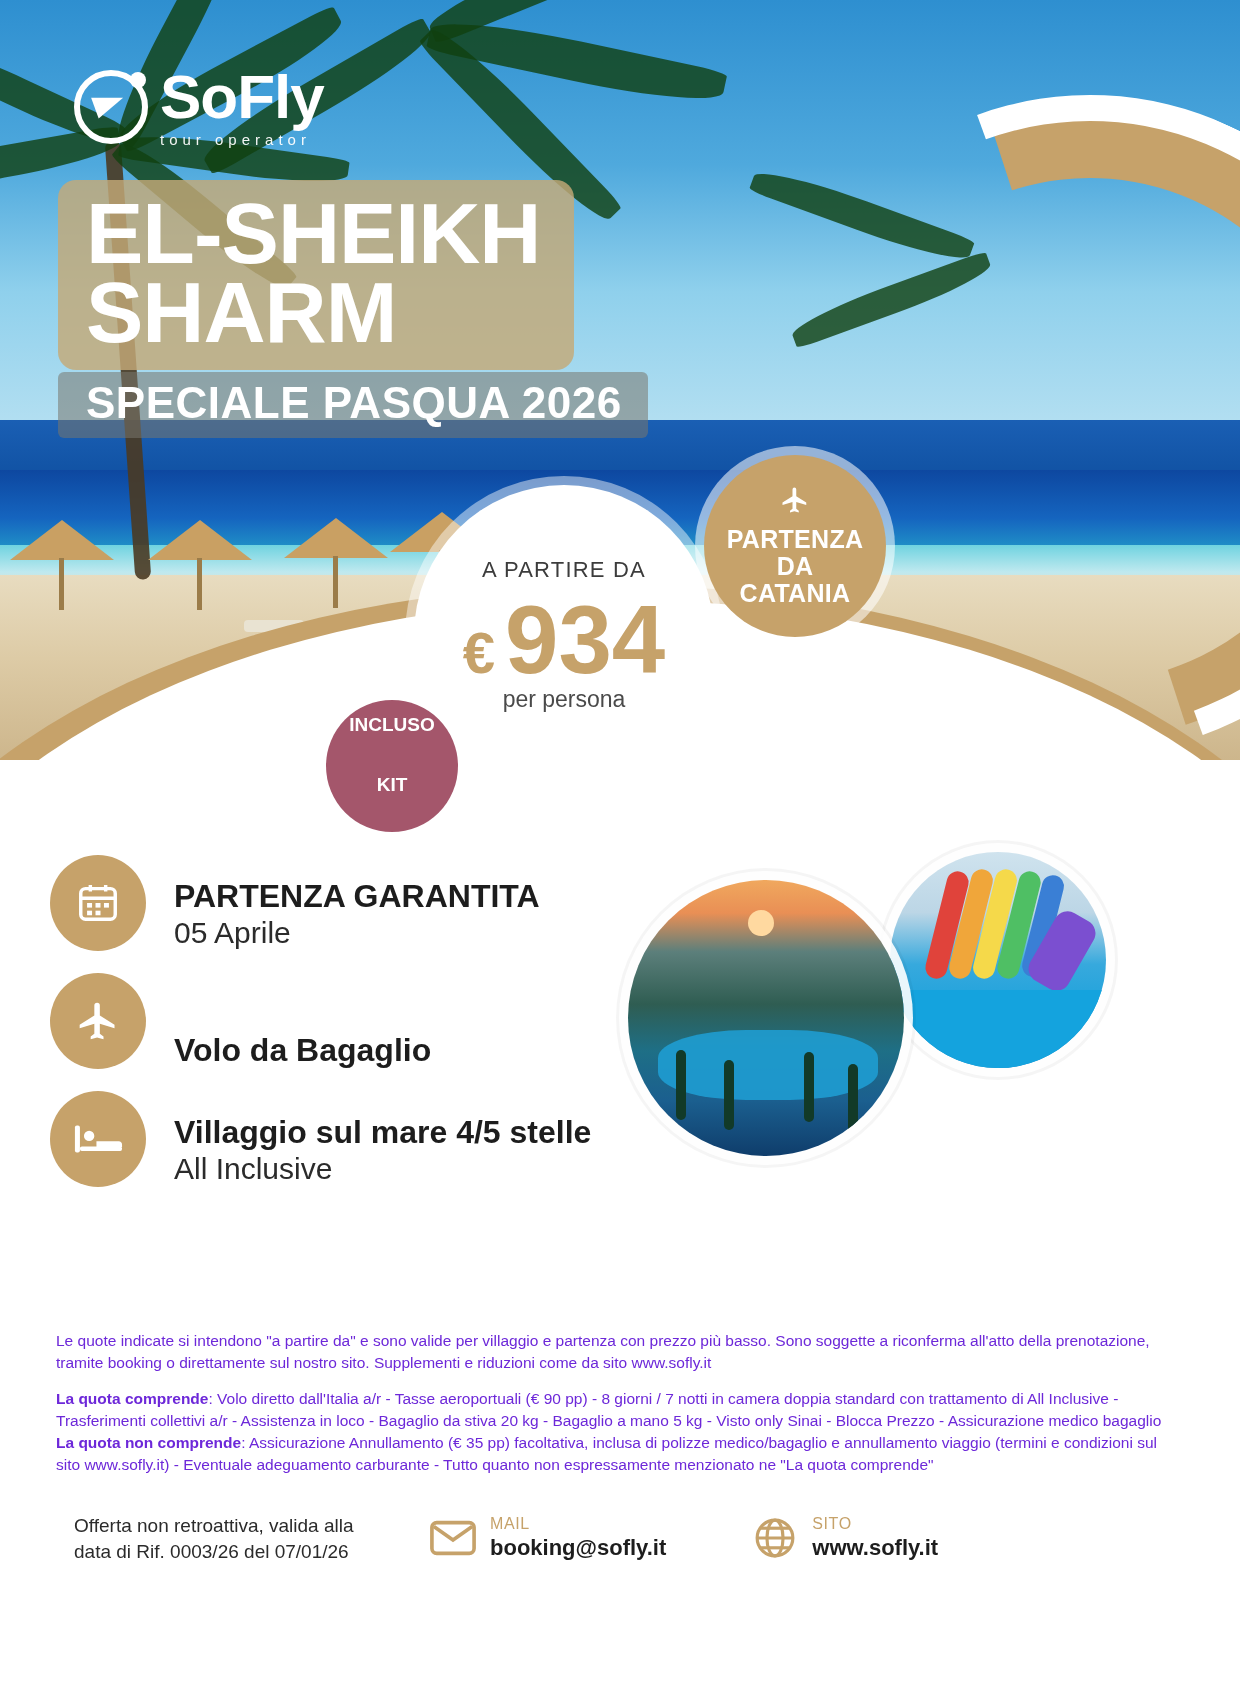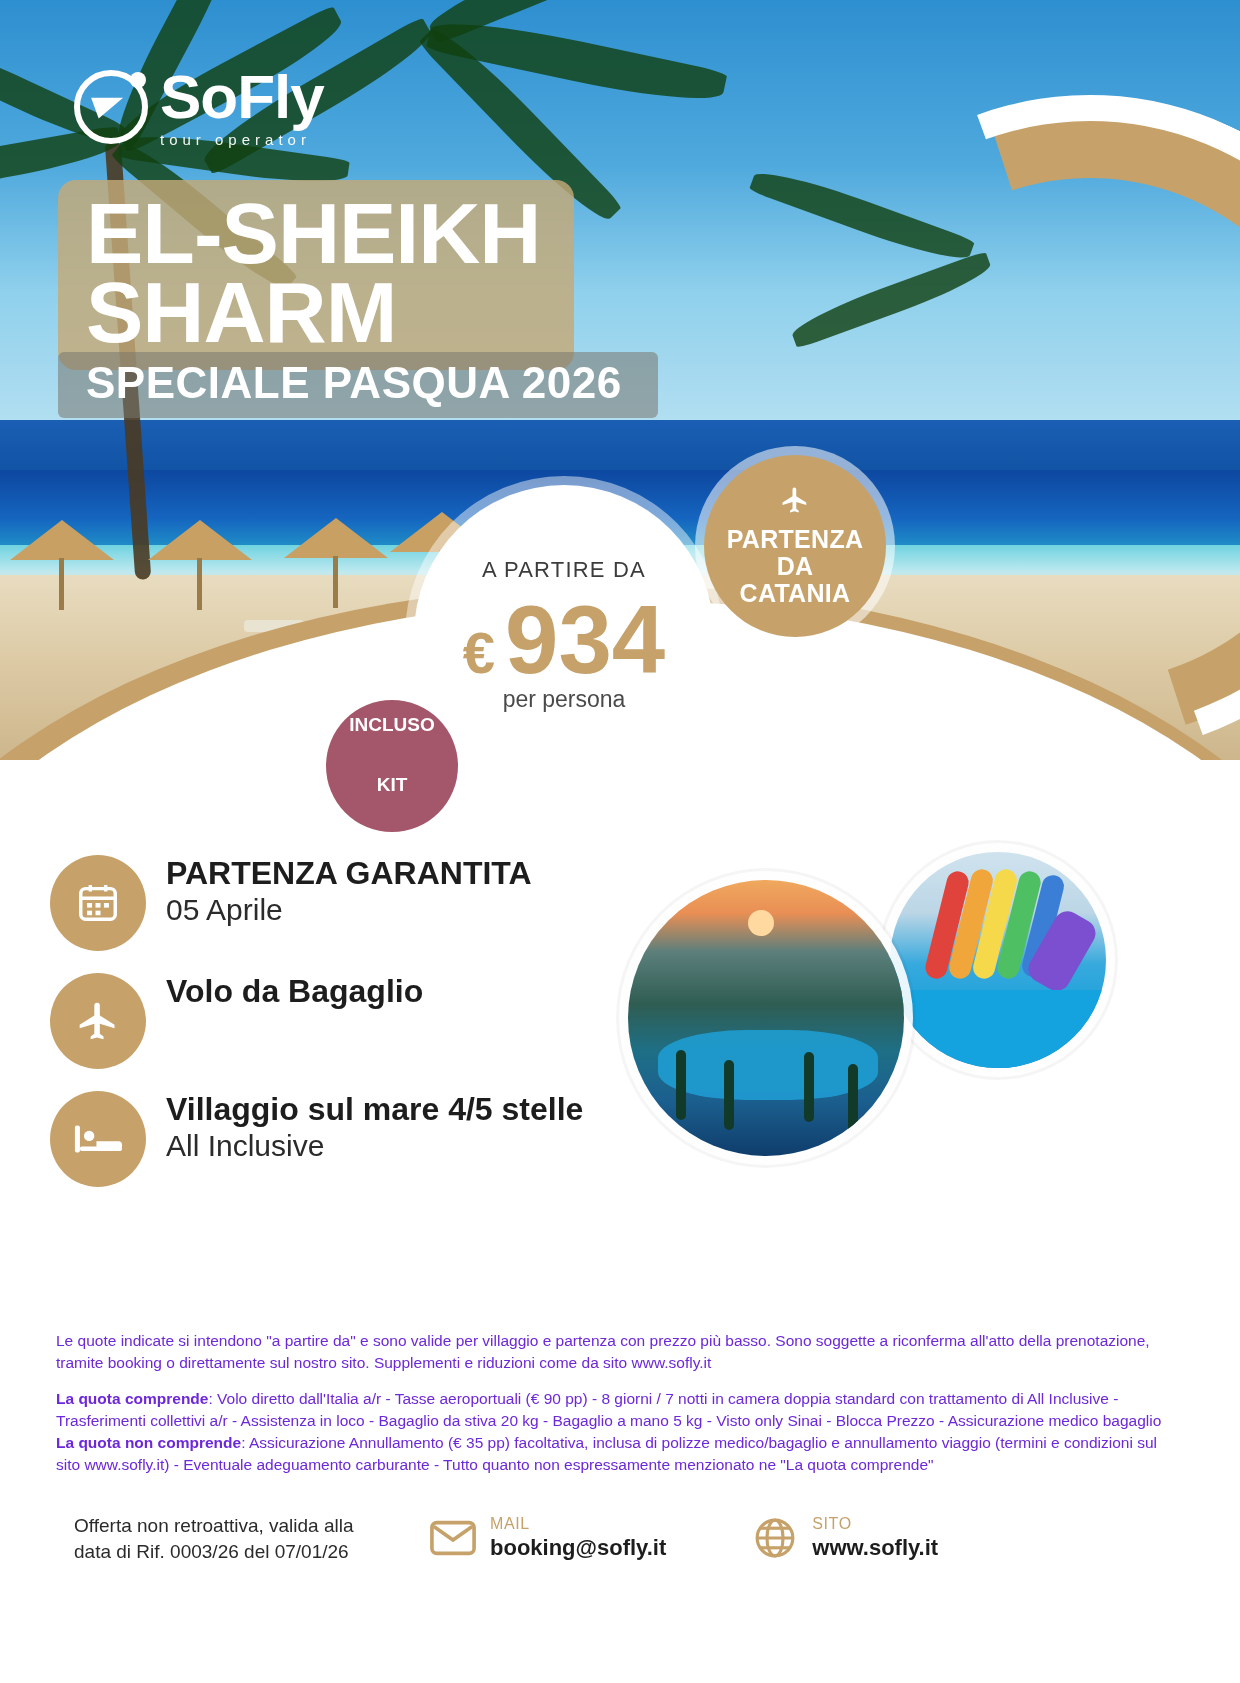--- a/index.html
+++ b/index.html
@@ -98,23 +98,23 @@
   .logo-sub { font-size: 15px; color: #fff; letter-spacing: 5px; margin-top: 4px; opacity:.95; }
 
   
   .title-box {
     position: absolute; left: 58px; top: 180px;
     background: rgba(196,170,120,0.82);
     border-radius: 18px; padding: 14px 34px 18px 28px;
   }
   .title-line { font-size: 86px; font-weight: 700; color: #ffffff; line-height: .92; letter-spacing: -1px; }
   .subtitle-box {
-    position: absolute; left: 58px; top: 352px;
+    position: absolute; left: 58px; top: 372px;
     background: rgba(120,118,110,0.55);
-    padding: 6px 36px 10px 28px; border-radius: 6px;
+    padding: 6px 26px 10px 28px; border-radius: 6px;
   }
   .subtitle { font-size: 44px; font-weight: 700; color: #ffffff; letter-spacing: .5px; }
 
   
   .price-circle {
     position: absolute; left: 414px; top: 485px; width: 300px; height: 300px;
     background: #ffffff; border-radius: 50%;
     box-shadow: 0 0 0 9px rgba(255,255,255,.45);
     display: flex; flex-direction: column; align-items: center; justify-content: center;
   }
@@ -138,21 +138,21 @@
     position: absolute; left: 326px; top: 700px; width: 132px; height: 132px;
     background: #a4566b; border-radius: 50%;
     box-shadow: 0 0 0 8px rgba(255,255,255,.55);
     display: flex; align-items: center; justify-content: center;
     color: #fff; text-align: center;
   }
   .badge-kit .txt { font-size: 19px; font-weight: 700; line-height: 1.22; margin-top: 37px; }
 
   
   .features { position: absolute; left: 50px; top: 855px; width: 620px; }
-  .feature { display: flex; align-items: flex-start; gap: 20px; margin-bottom: 22px; }
+  .feature { display: flex; align-items: flex-end; gap: 28px; margin-bottom: 22px; }
   .f-icon {
     width: 96px; height: 96px; border-radius: 50%; background: #c6a26a;
     display: flex; align-items: center; justify-content: center; flex: 0 0 96px;
   }
   .f-text .f-title { font-size: 32px; font-weight: 700; color: #1d1d1d; line-height: 1.15; }
   .f-text .f-sub { font-size: 30px; color: #2b2b2b; font-weight: 400; line-height: 1.2; }
 
   
   .photo-a {
     position: absolute; left: 628px; top: 880px; width: 276px; height: 276px;

